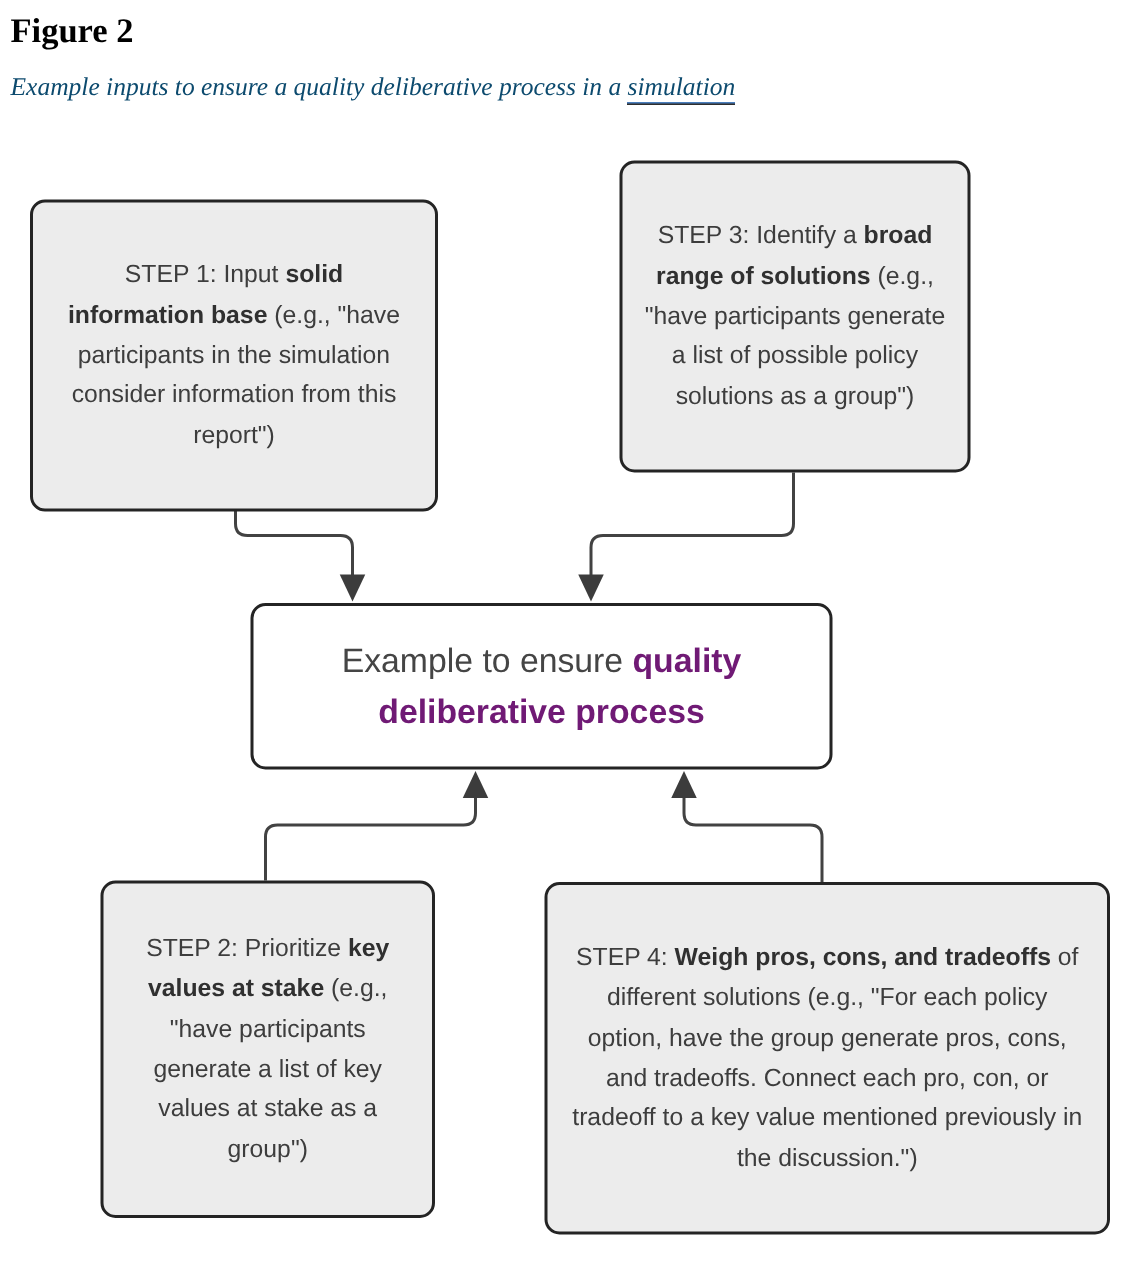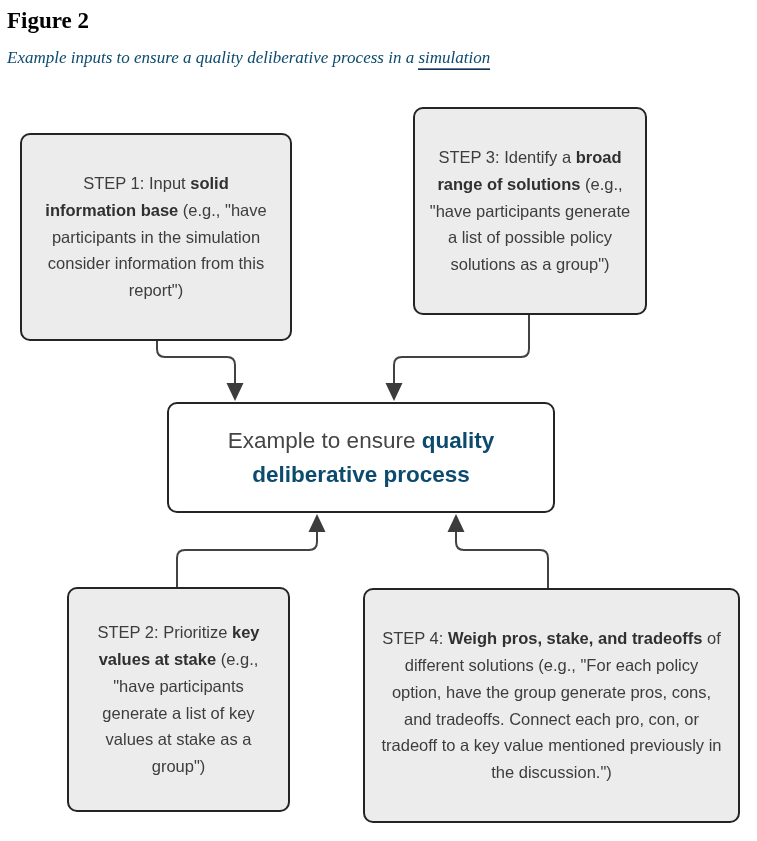--- a/index.html
+++ b/index.html
@@ -49,21 +49,21 @@
     font-size:16.5px;
     line-height:1.62;
   }
   .step strong{color:#303030;}
   .center-box{
     background:#ffffff;
     font-size:22.5px;
     line-height:1.48;
     color:#454545;
   }
-  .center-box strong{color:#0c4a6e;}
+  .center-box strong{color:#701a75;}
   #step1{left:20px;top:105px;width:272px;height:208px;padding:10px 20px;margin-top:28px;}
   #step3{left:413px;top:107px;width:234px;height:208px;padding:4px 10px;}
   #center{left:167px;top:402px;width:388px;height:111px;padding:8px 24px;}
   #step2{left:67px;top:587px;width:223px;height:225px;padding:12px 12px;}
   #step4{left:363px;top:588px;width:377px;height:235px;padding:10px 14px;}
 </style>
 </head>
 <body>
 
 <div class="canvas">
@@ -101,16 +101,16 @@
 
   <div class="box center-box" id="center">
     <p><span>Example to ensure </span><strong>quality deliberative process</strong><span></span></p>
   </div>
 
   <div class="box step" id="step2">
     <p><span>STEP 2: Prioritize </span><strong>key values at stake</strong><span> (e.g., "have participants generate a list of key values at stake as a group")</span></p>
   </div>
 
   <div class="box step" id="step4">
-    <p><span>STEP 4: </span><strong>Weigh pros, stake, and tradeoffs</strong><span> of different solutions (e.g., "For each policy option, have the group generate pros, cons, and tradeoffs. Connect each pro, con, or tradeoff to a key value mentioned previously in the discussion.")</span></p>
+    <p><span>STEP 4: </span><strong>Weigh pros, cons, and tradeoffs</strong><span> of different solutions (e.g., "For each policy option, have the group generate pros, cons, and tradeoffs. Connect each pro, con, or tradeoff to a key value mentioned previously in the discussion.")</span></p>
   </div>
 
 </div>
 
 </body></html>

